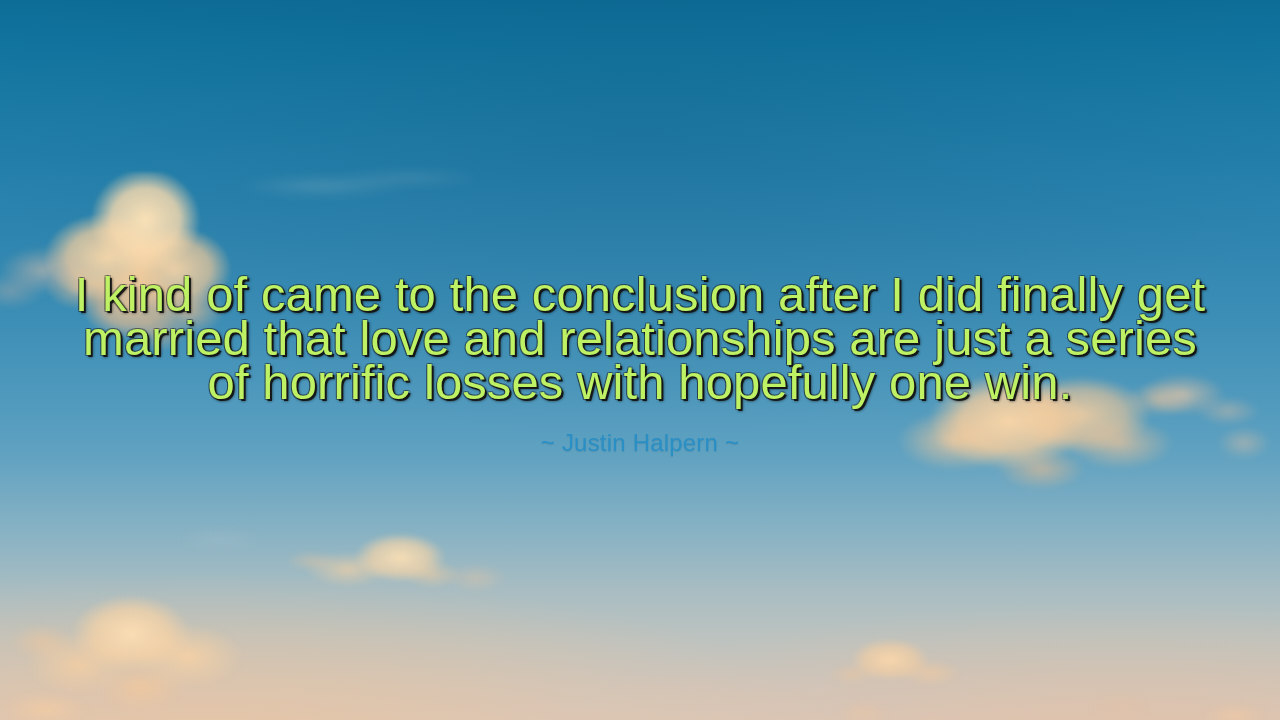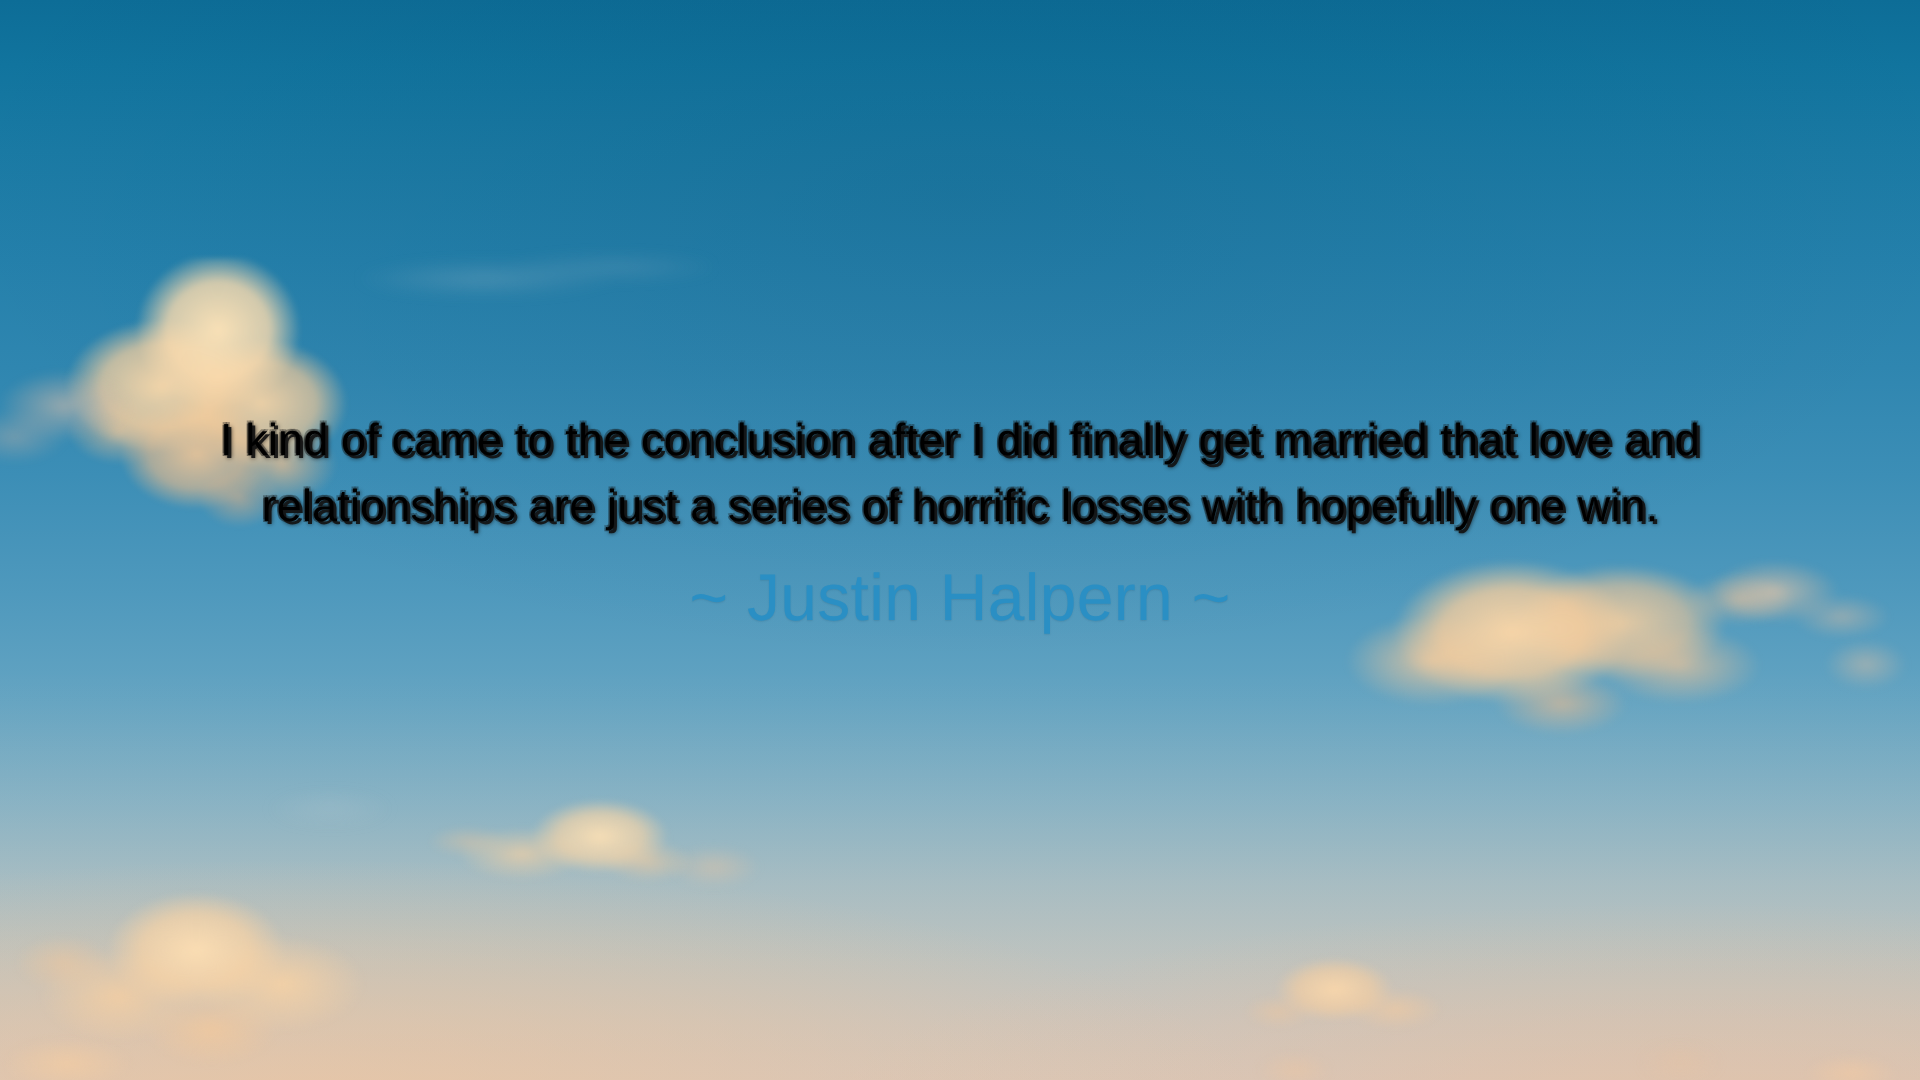--- a/index.html
+++ b/index.html
@@ -205,40 +205,40 @@
     left: 0;
     right: 0;
     top: 272px;
     text-align: center;
     padding: 0 70px;
     box-sizing: border-box;
   }
 
   .quote-text {
     margin: 0;
-    color: #000000;
+    color: #bef264;
     font-family: "Liberation Sans", sans-serif;
-    font-size: 30px;
+    font-size: 49px;
     font-weight: 400;
     line-height: 44px;
     letter-spacing: 0.1px;
     text-shadow:
        2px 2px 0 rgba(20,20,20,0.92),
        2px 2px 3px rgba(10,10,10,0.75),
       -1px -1px 0 rgba(20,20,20,0.35),
        1px -1px 0 rgba(20,20,20,0.35),
       -1px  1px 0 rgba(20,20,20,0.45);
     white-space: pre-line;
   }
 
   .quote-author {
     margin: 18px 0 0 0;
     color: #2a8fc4;
     font-family: "Liberation Sans", sans-serif;
-    font-size: 44px;
+    font-size: 24px;
     font-weight: 400;
     line-height: 42px;
     letter-spacing: 0.2px;
     text-shadow: 0 1px 1px rgba(40,90,120,0.22);
   }
 </style>
 </head>
 <body>
 
 <div class="canvas">

